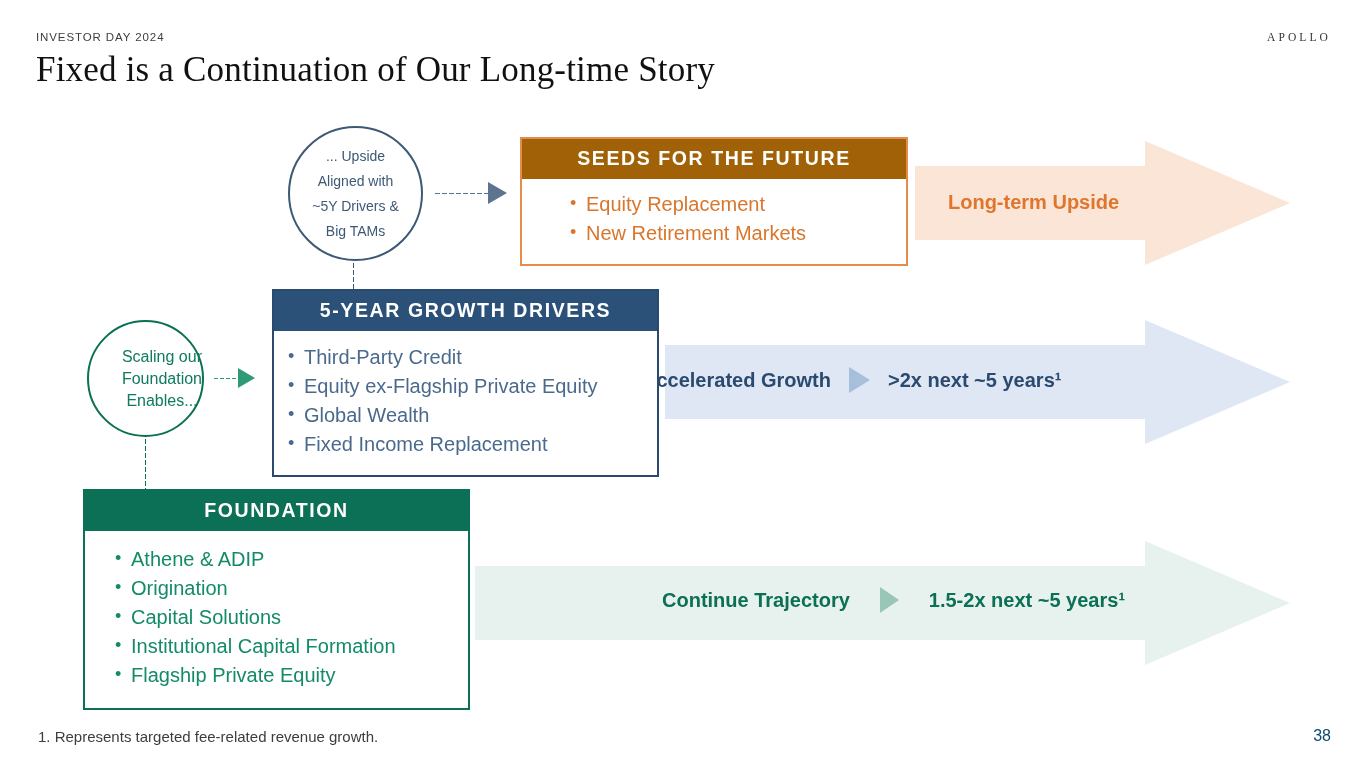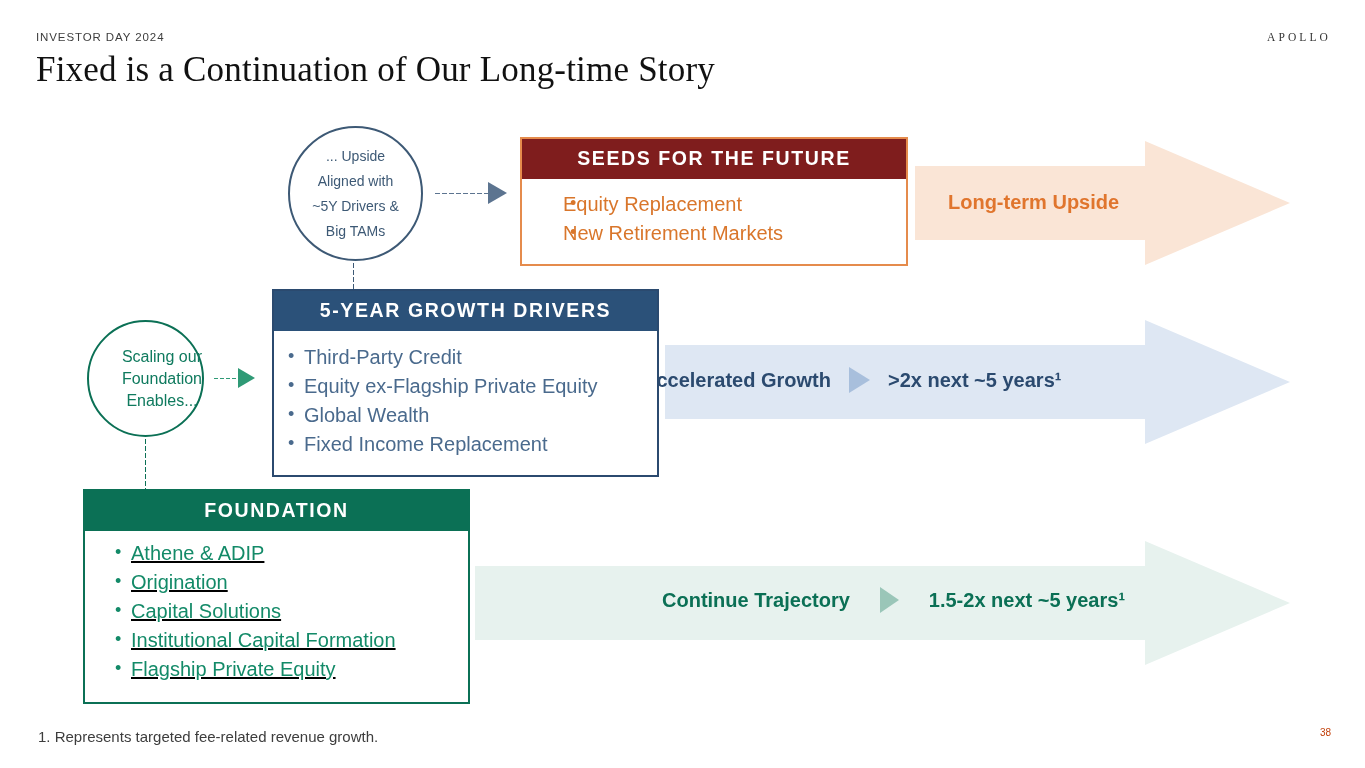--- a/index.html
+++ b/index.html
@@ -80,36 +80,36 @@
     font-size: 20px; line-height: 29px; white-space: nowrap;
     position: relative; padding-left: 30px;
   }
   .panel li::before {
     content: "\2022"; position: absolute; left: 14px; top: -1px;
     font-size: 18px;
   }
 
   
   #panel-seeds { left: 520px; top: 137px; width: 388px; border: 2px solid #e58b4c; }
-  #panel-seeds .phead { background: #7f1d1d; }
+  #panel-seeds .phead { background: #a16207; }
   #panel-seeds .pbody { padding: 11px 0 16px 0; }
-  #panel-seeds li { color: #d9762b; padding-left: 41px; }
+  #panel-seeds li { color: #d9762b; padding-left: 64px; }
   #panel-seeds li::before { left: 48px; color: #d9762b; }
 
   
   #panel-drivers { left: 272px; top: 289px; width: 387px; border: 2px solid #2b4a6f; }
   #panel-drivers .phead { background: #2b5179; }
   #panel-drivers .pbody { padding: 12px 0 16px 0; }
   #panel-drivers li { color: #4a6a8d; }
   #panel-drivers li::before { color: #4a6a8d; }
 
   
   #panel-foundation { left: 83px; top: 489px; width: 387px; border: 2px solid #0b7055; }
   #panel-foundation .phead { background: #0b7055; }
-  #panel-foundation .pbody { padding: 8px 0 18px 0; text-decoration: underline; }
+  #panel-foundation .pbody { padding: 14px 0 18px 0; }
   #panel-foundation li { color: #138a68; padding-left: 46px; }
   #panel-foundation li::before { left: 30px; color: #138a68; }
 
   
   .circle {
     position: absolute; z-index: 5; border-radius: 50%;
     display: flex; align-items: center; justify-content: center;
     text-align: center; background: #fff;
   }
   .circle span { display: block; font-size: 14px; line-height: 25px; }
@@ -147,21 +147,21 @@
   .arrowhead { position: absolute; z-index: 2; width: 0; height: 0; }
   #head-to-seeds { left: 488px; top: 182px;
     border-top: 11px solid transparent; border-bottom: 11px solid transparent;
     border-left: 19px solid #5c7490; }
   #head-to-drivers { left: 238px; top: 368px;
     border-top: 10px solid transparent; border-bottom: 10px solid transparent;
     border-left: 17px solid #2f9a76; }
 
   
   .footnote { position: absolute; left: 38px; top: 728px; font-size: 15px; color: #3d3d3d; }
-  .pagenum  { position: absolute; right: 34px; top: 727px; font-size: 10px; color: #c2410c; }
+  .pagenum  { position: absolute; right: 34px; top: 727px; font-size: 16px; color: #0c4a6e; }
 </style>
 </head>
 <body>
 
 <div id="slide">
 
   <div class="eyebrow">INVESTOR DAY 2024</div>
   <div class="brand">APOLLO</div>
   <h1 class="slide-title">Fixed is a Continuation of Our Long-time Story</h1>
 

